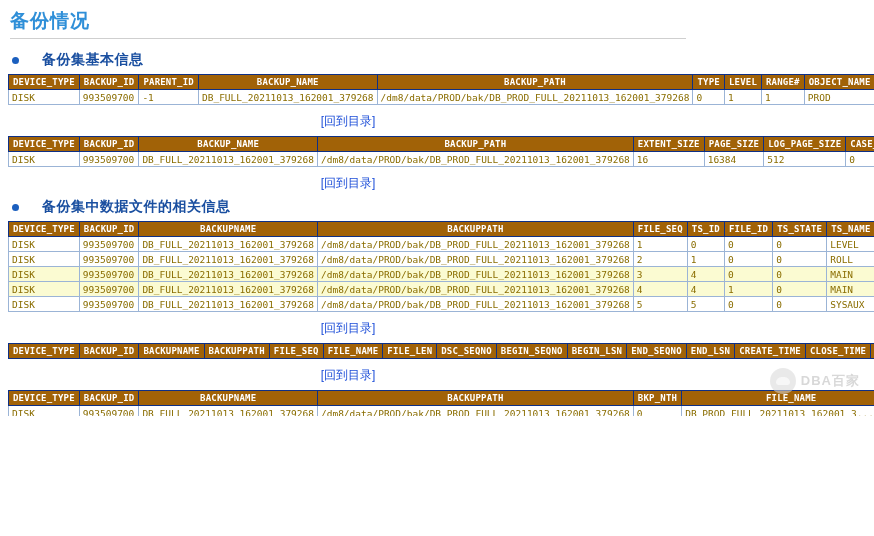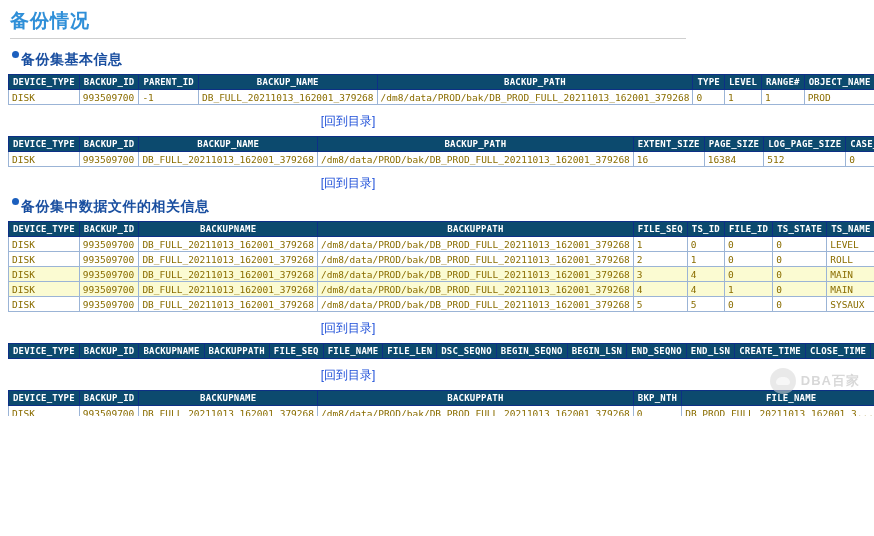--- a/index.html
+++ b/index.html
@@ -35,21 +35,22 @@
     height: 1px;
     background: #cfcfcf;
     width: 676px;
     margin: 4px 0 12px 2px;
   }
   .section {
     margin-bottom: 2px;
   }
   .section-head {
     display: flex;
-    gap: 2px;
+    align-items: center;
+    gap: 23px;
     margin: 6px 0 5px 4px;
   }
   .bullet {
     width: 7px;
     height: 7px;
     border-radius: 50%;
     background: #1b5fbe;
     display: inline-block;
     flex: 0 0 auto;
   }
@@ -64,21 +65,21 @@
     overflow: hidden;
   }
   table.grid {
     border-collapse: collapse;
     font-family: "DejaVu Sans Mono", "Liberation Mono", monospace;
     font-size: 9.5px;
     table-layout: auto;
     white-space: nowrap;
   }
   table.grid th {
-    background: #0c4a6e;
+    background: #a16207;
     color: #ffffff;
     font-weight: bold;
     border: 1px solid #0d2f86;
     padding: 2px 4px;
     text-align: center;
     font-size: 9px;
     letter-spacing: 0.2px;
   }
   table.grid td {
     border: 1px solid #9bb4d6;

